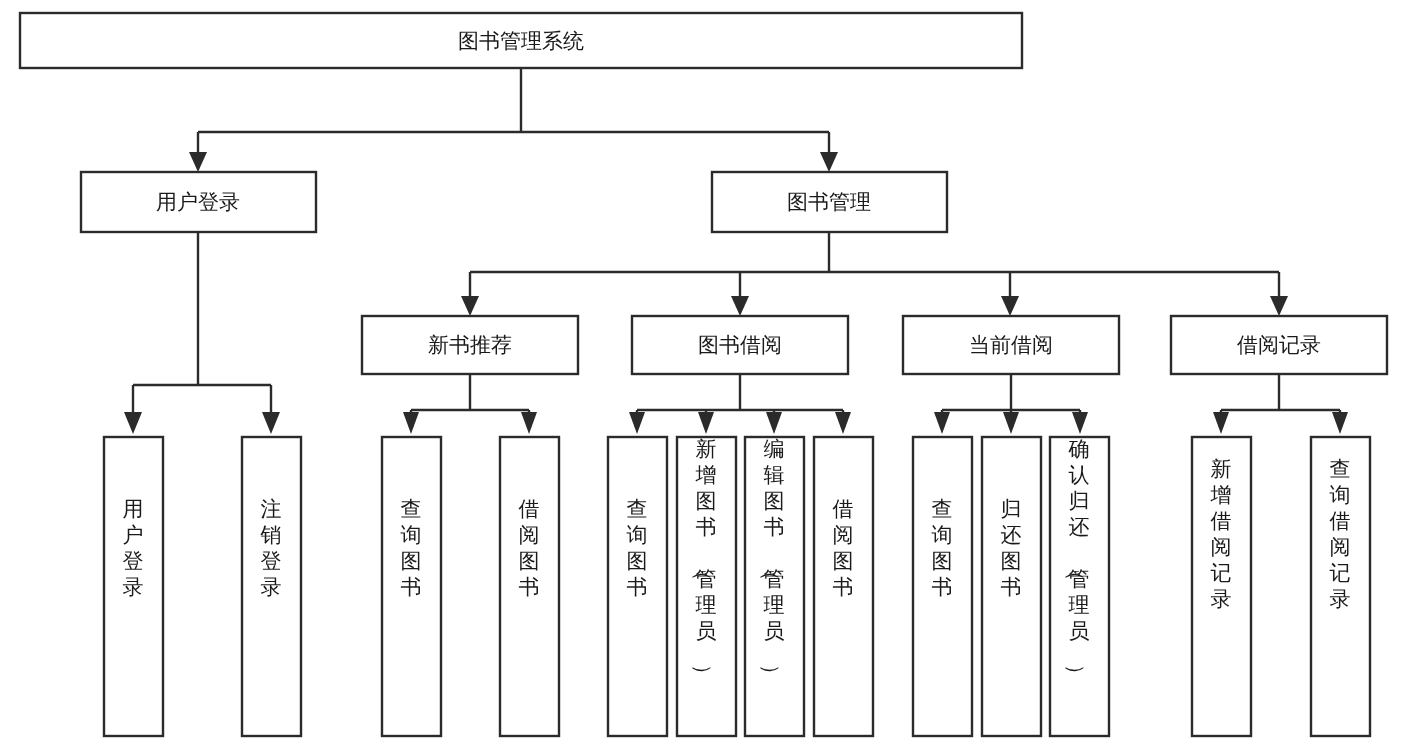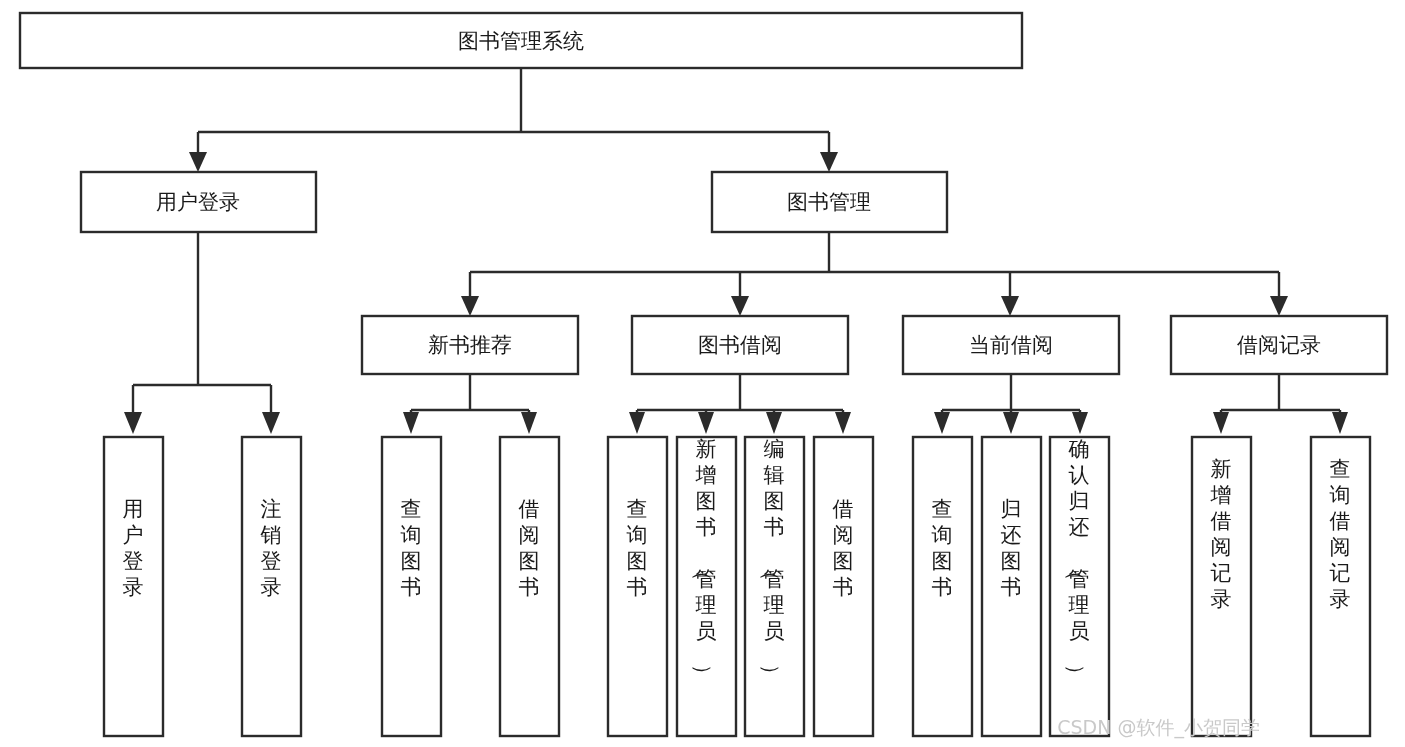--- a/index.html
+++ b/index.html
@@ -230,14 +230,13 @@
       <rect class="node-rect" x="1192" y="437" width="59" height="299"></rect>
       <text class="vert-label" x="1221" y="476"><tspan x="1221" y="476">新</tspan><tspan x="1221" y="502">增</tspan><tspan x="1221" y="528">借</tspan><tspan x="1221" y="554">阅</tspan><tspan x="1221" y="580">记</tspan><tspan x="1221" y="606">录</tspan></text>
     </g>
     <g>
       <rect class="node-rect" x="1311" y="437" width="59" height="299"></rect>
       <text class="vert-label" x="1340" y="476"><tspan x="1340" y="476">查</tspan><tspan x="1340" y="502">询</tspan><tspan x="1340" y="528">借</tspan><tspan x="1340" y="554">阅</tspan><tspan x="1340" y="580">记</tspan><tspan x="1340" y="606">录</tspan></text>
     </g>
 
   </svg>
 
-  <div class="watermark">CSDN @软件_小贺同学</div>
 </div>
 
 </body></html>

